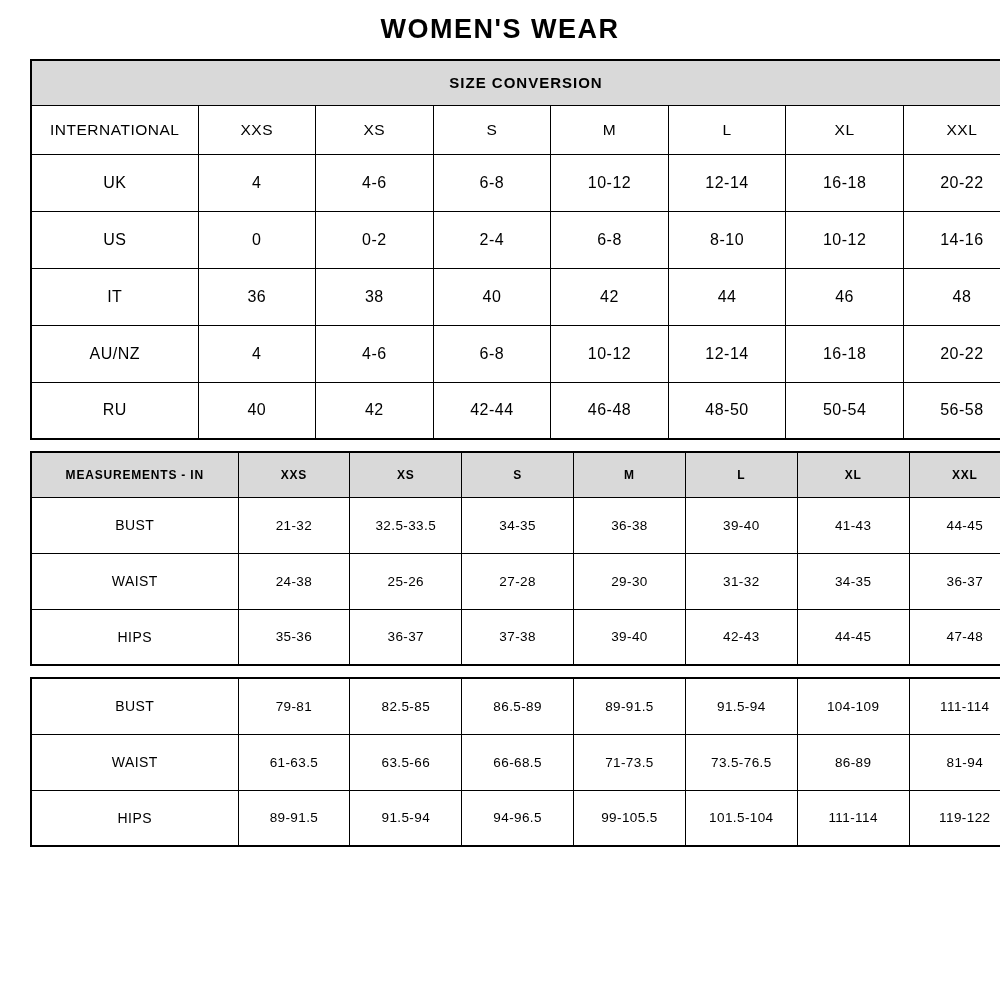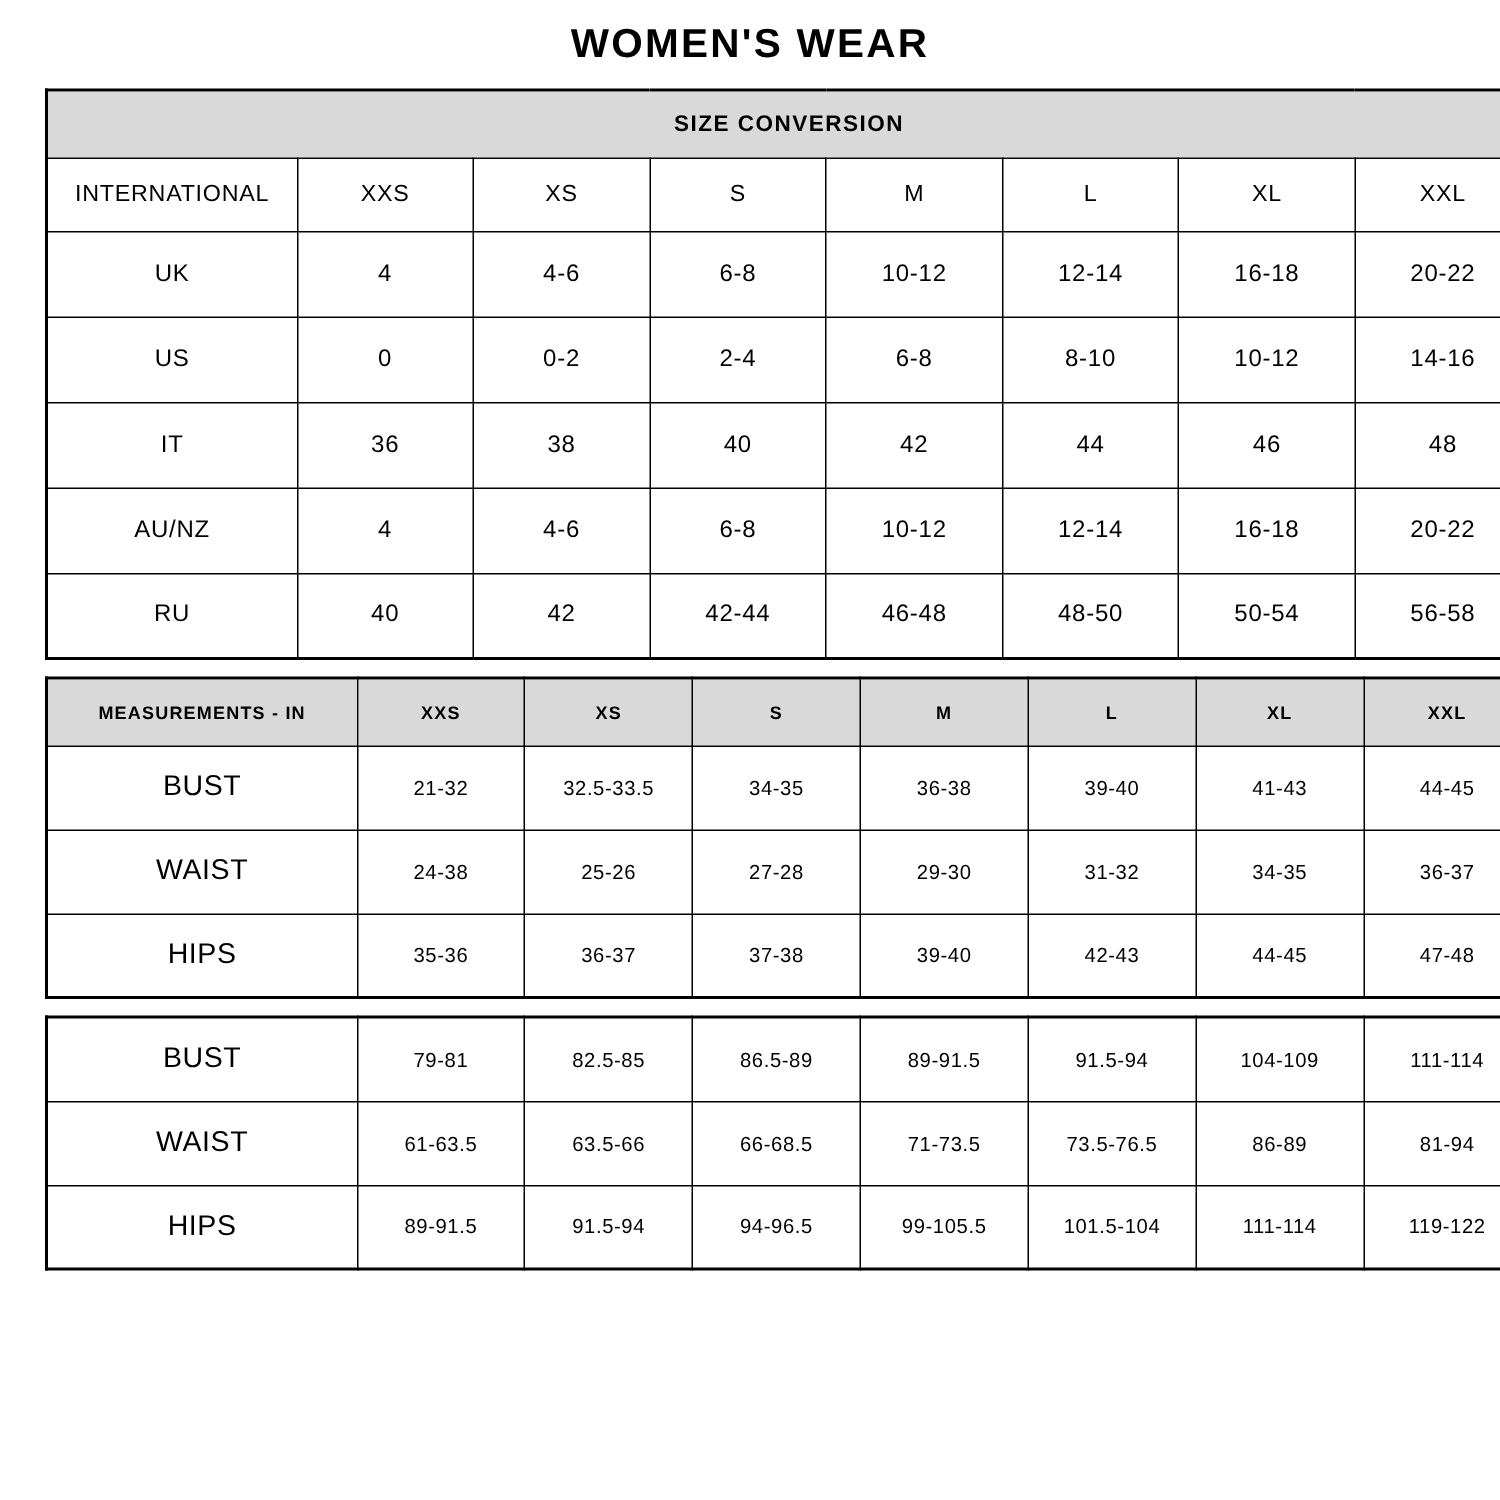--- a/index.html
+++ b/index.html
@@ -39,21 +39,21 @@
   .tbl-conversion .hdr-row td { height: 49px; font-size: 15.5px; }
   
   .tbl-meas td { height: 56px; font-size: 13.5px; letter-spacing: 0.4px; }
   .tbl-meas .hdr-row td {
     height: 45px;
     background: #d9d9d9;
     font-weight: 700;
     font-size: 12px;
     letter-spacing: 0.8px;
   }
-  .tbl-meas .c0 { font-size: 19px; }
+  .tbl-meas .c0 { font-size: 14px; }
 </style>
 </head>
 <body>
 
 <div class="page">
 
   <div class="page-title">WOMEN'S WEAR</div>
 
   <table class="tbl-conversion">
     <colgroup>

